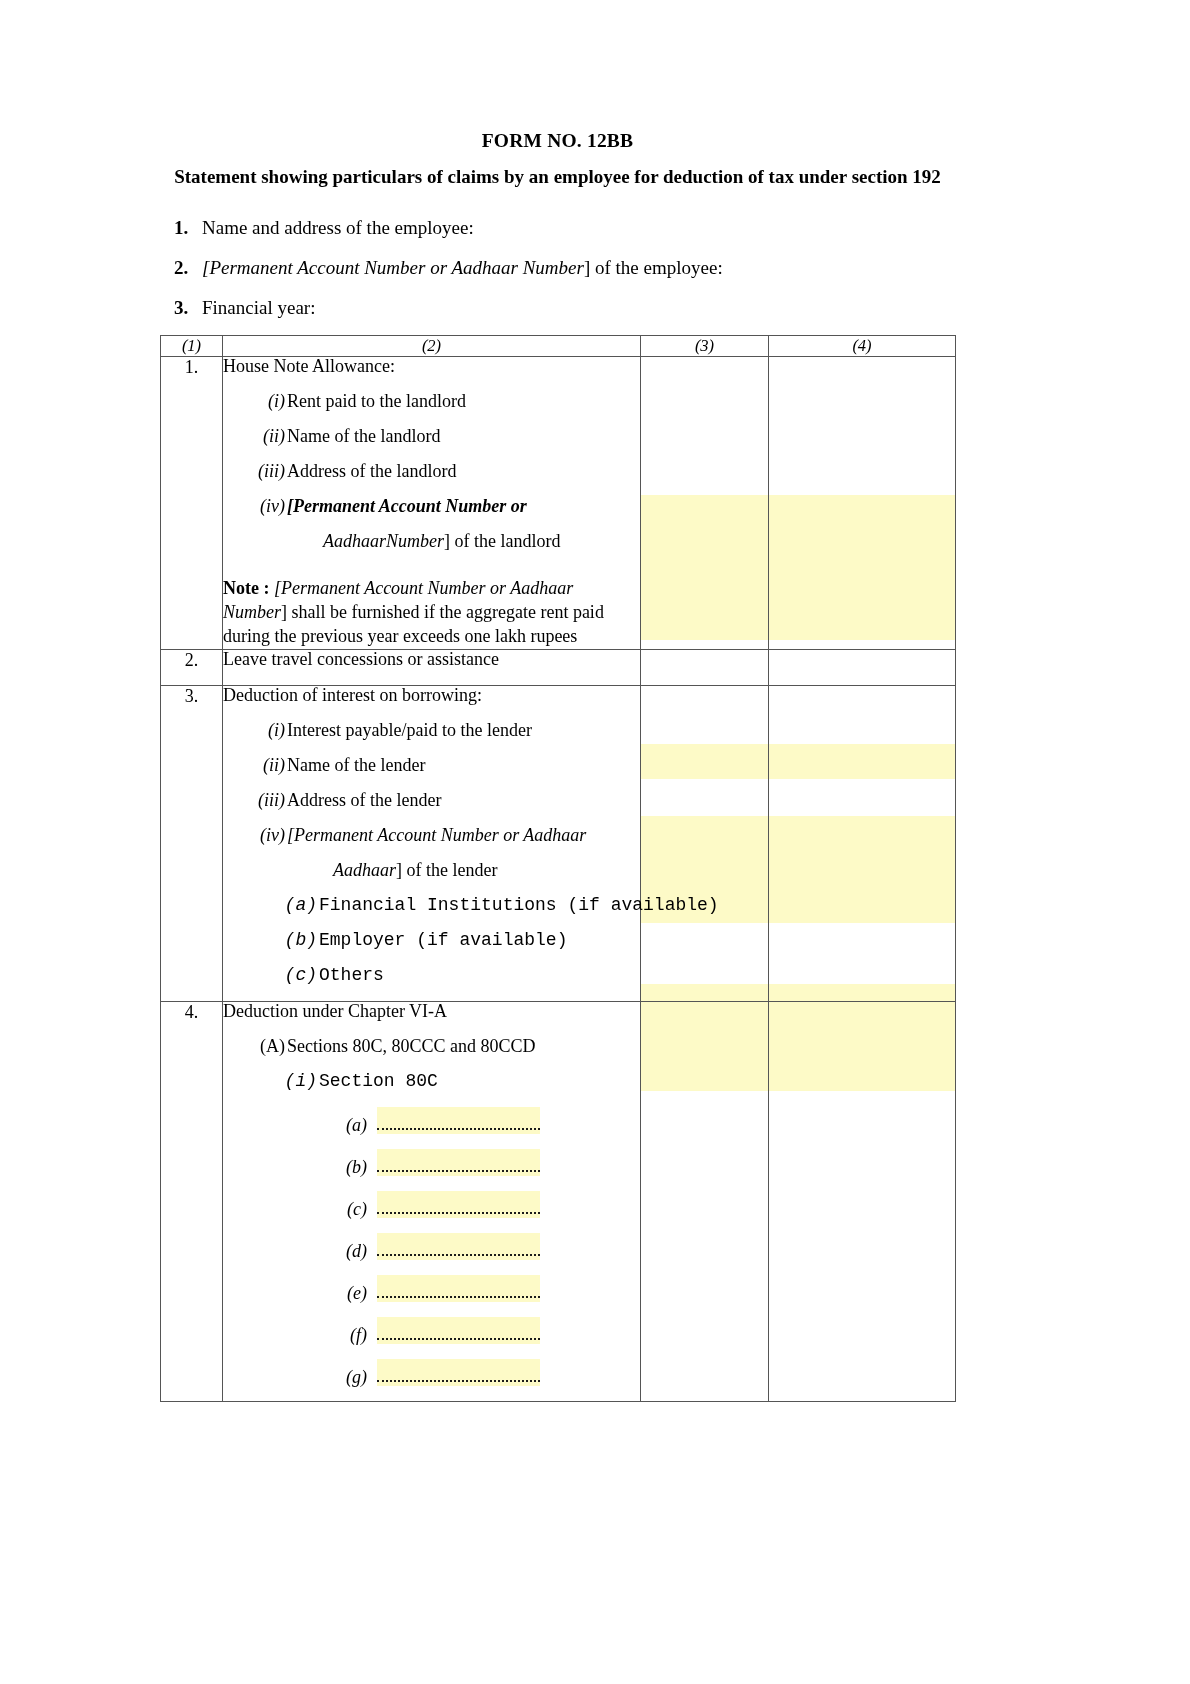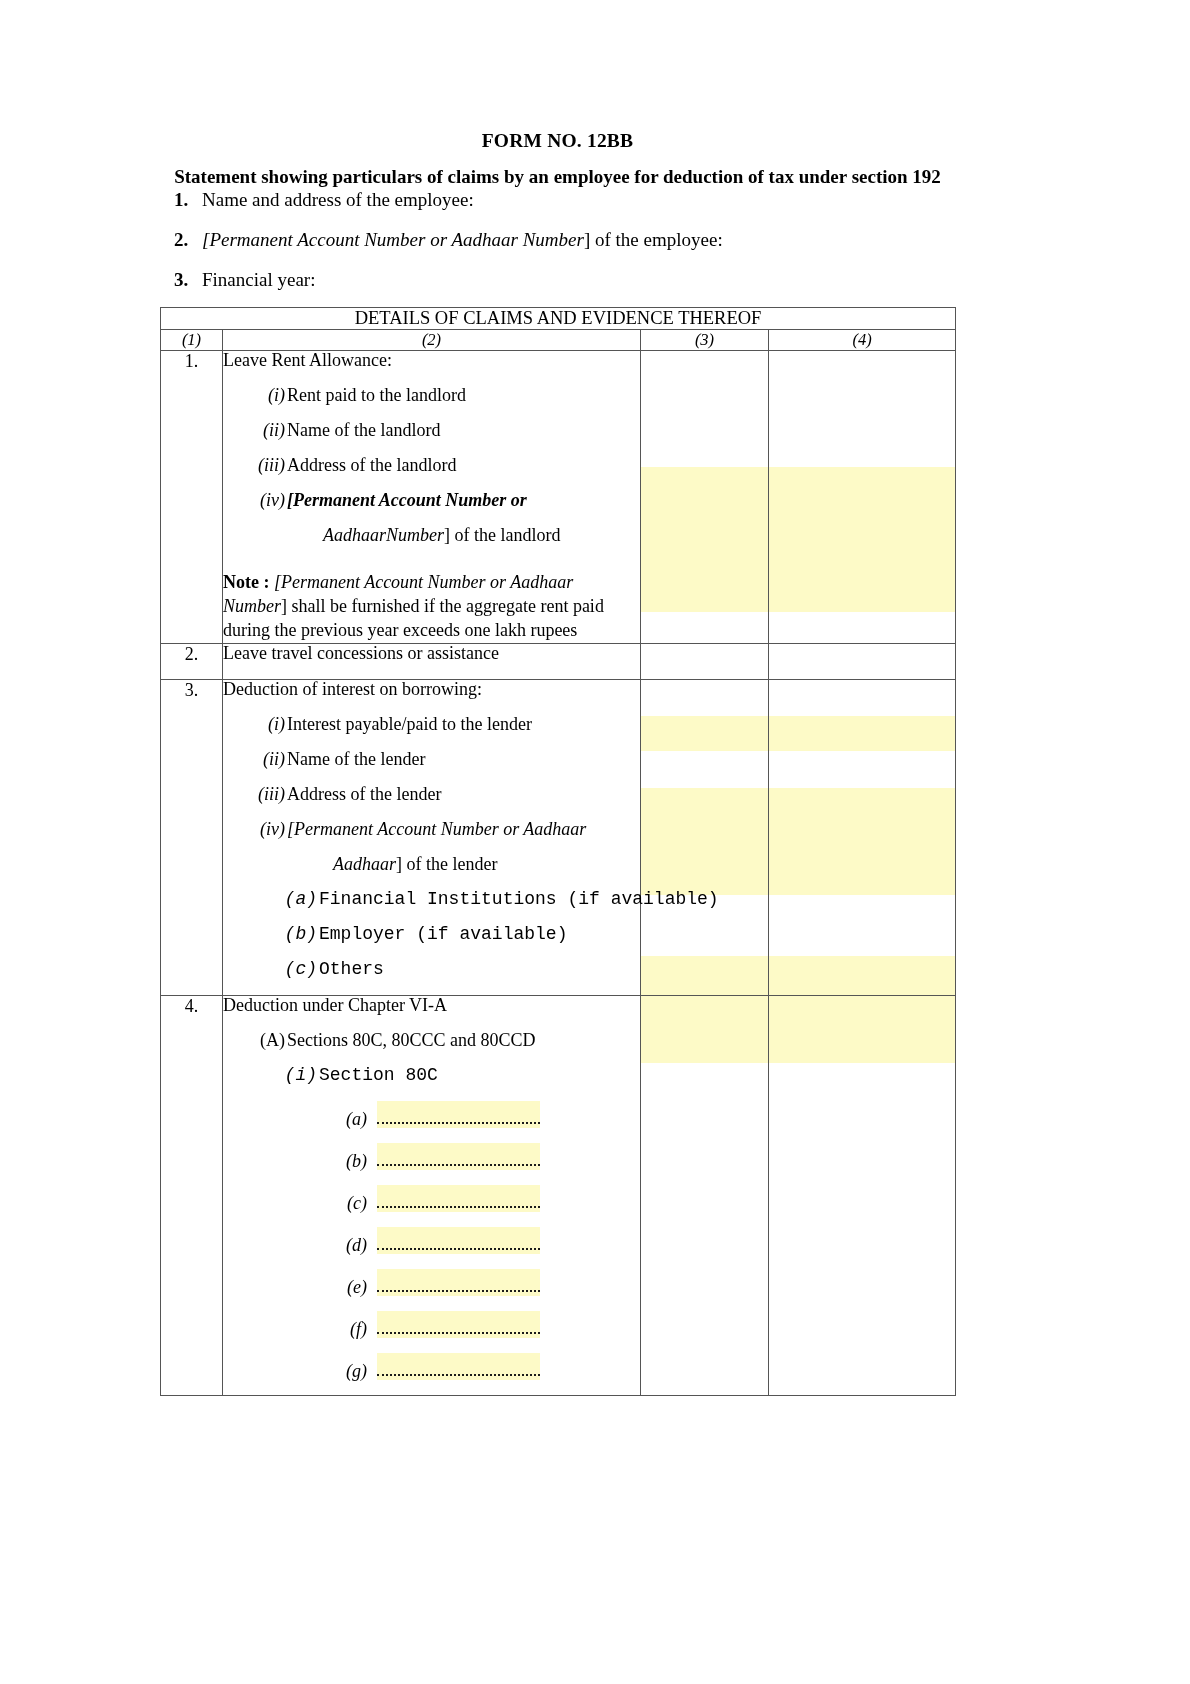--- a/index.html
+++ b/index.html
@@ -42,21 +42,21 @@
     text-align: center;
     font-size: 19px;
     margin: 0 0 16px 0;
   }
   .rule-line .it { font-style: italic; }
 
   .statement {
     text-align: center;
     font-weight: bold;
     font-size: 19px;
-    margin: 0 0 0 0;
+    margin: 0 0 28px 0;
     white-space: nowrap;
   }
 
   .numlist {
     margin: 0;
     padding: 0;
     list-style: none;
   }
   .numlist li {
     font-size: 19px;
@@ -252,36 +252,33 @@
 
       <table class="claims-table">
         <colgroup>
           <col class="col-sl">
             <col class="col-nat">
             <col class="col-amt">
             <col class="col-evi">
         </colgroup>
 
         <tbody>
-            <tr>
-          <td class="banner" colspan="4">DETAILS OF CLAIMS AND EVIDENCE THEREOF</td>
-        </tr>
 
 
         <tr>
           <td class="numhdr-cell">(1)</td>
           <td class="numhdr-cell">(2)</td>
           <td class="numhdr-cell">(3)</td>
           <td class="numhdr-cell">(4)</td>
         </tr>
 
         <tr>
           <td class="sl-cell">1.</td>
           <td class="nat-cell">
-            <span class="line lvl0">Leave Rent Allowance:</span>
+            <span class="line lvl0">House Note Allowance:</span>
 
             <span class="line lvl1"><span class="rn">(i)</span><span class="lbl">Rent paid to the landlord</span></span>
 
             <span class="line lvl1"><span class="rn">(ii)</span><span class="lbl">Name of the landlord</span></span>
 
             <span class="line lvl1"><span class="rn">(iii)</span><span class="lbl">Address of the landlord</span></span>
 
             <span class="line lvl1"><span class="rn">(iv)</span><span class="lbl it bd">[Permanent Account Number or</span></span>
             <span class="cont-line"><span class="it">AadhaarNumber</span><span>] of the landlord</span></span>
 

